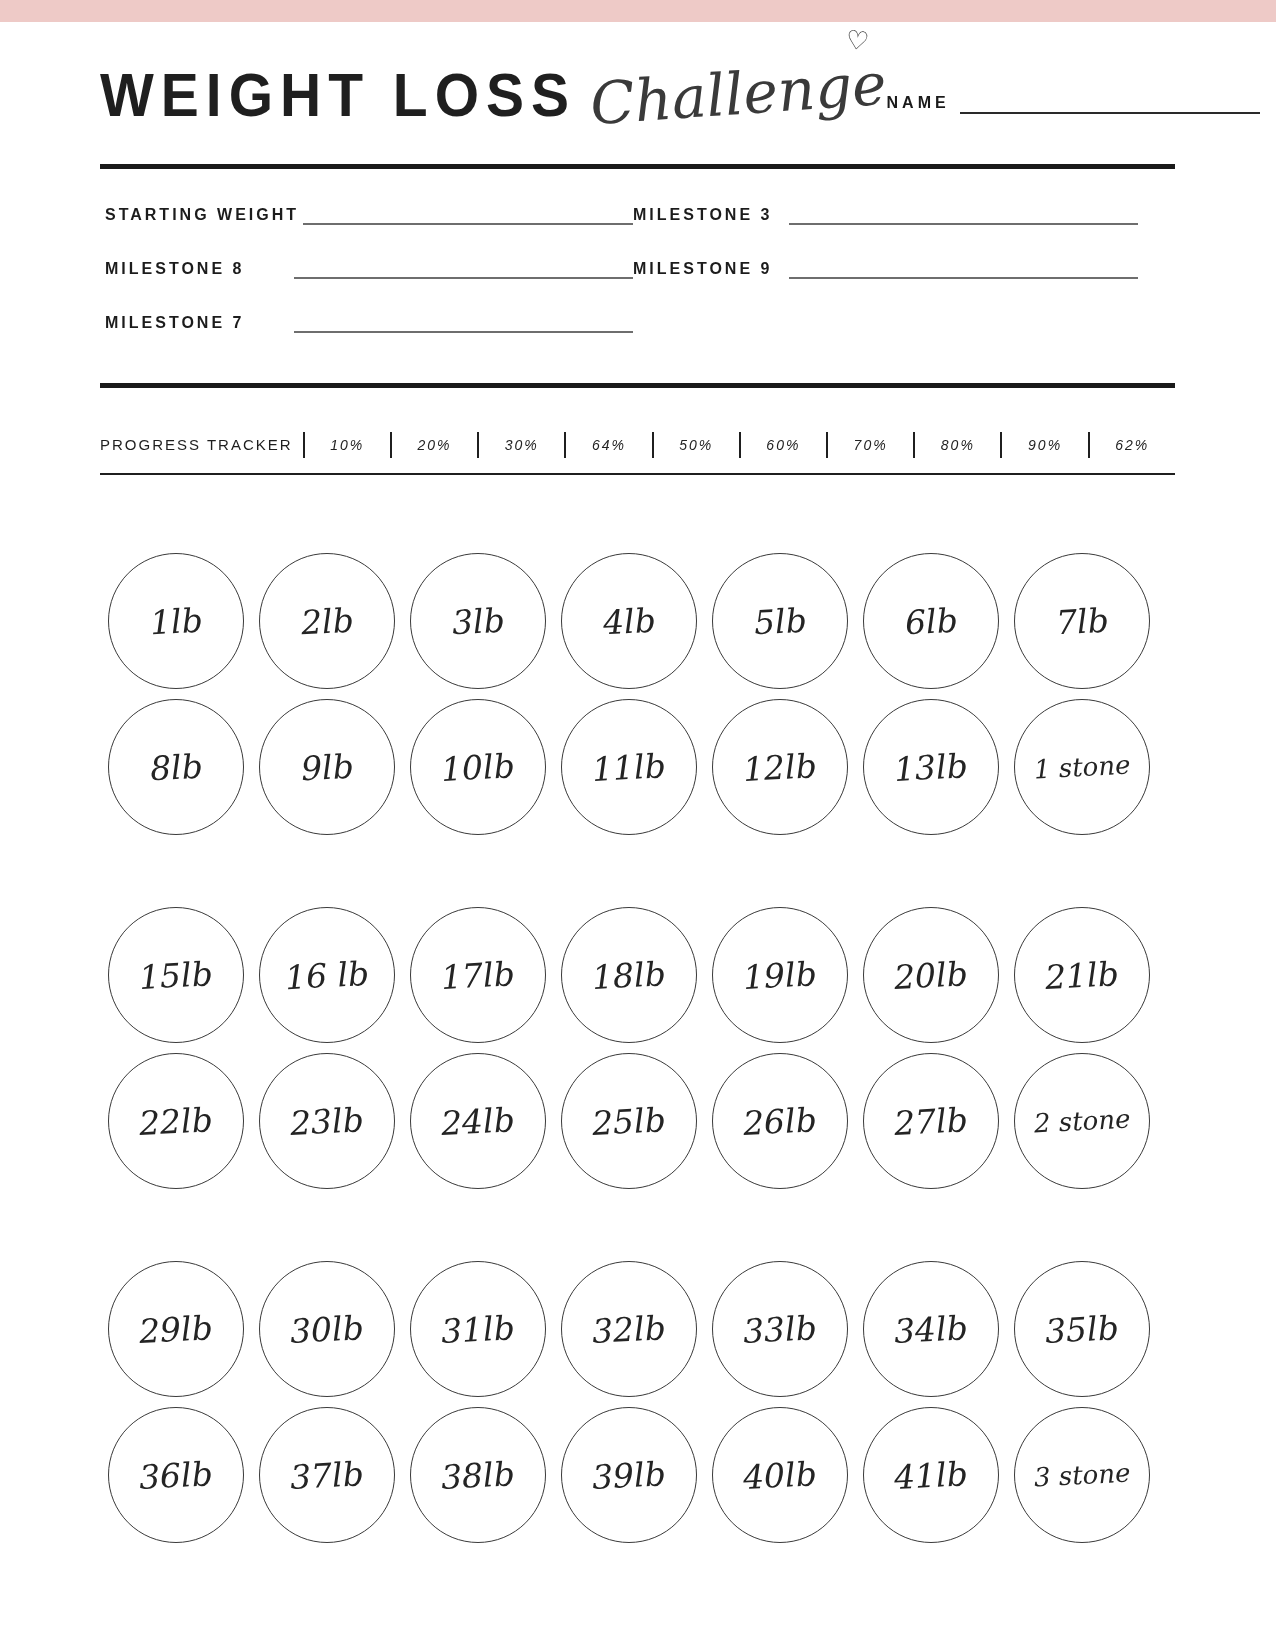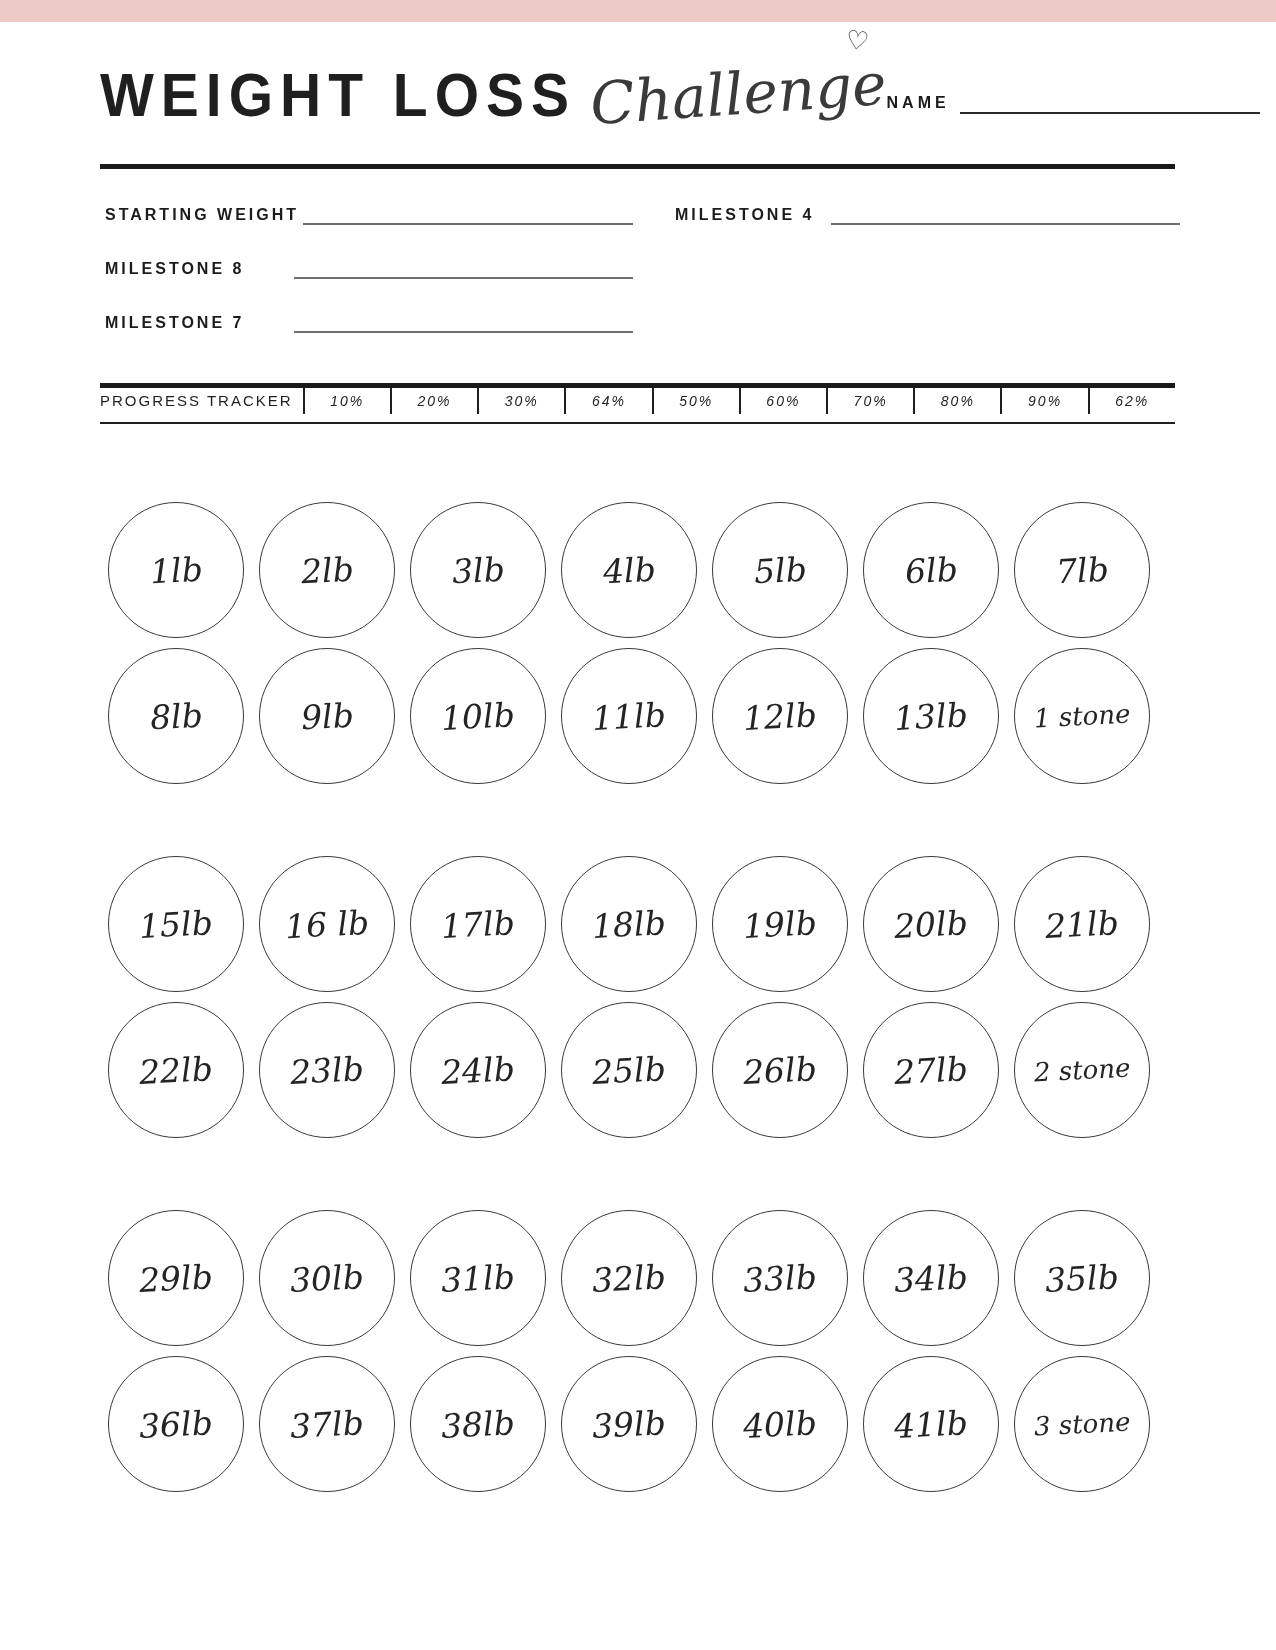--- a/index.html
+++ b/index.html
@@ -53,43 +53,43 @@
   .name-line{
     width:300px;border-bottom:2px solid #2a2a2a;height:20px;
   }
   
   .divider{
     border:none;border-top:5px solid #1a1a1a;margin:0;
   }
   
   .fields{
     display:grid;grid-template-columns:528px 505px;
-    column-gap:42px;
     padding:30px 0 22px 5px;
   }
   .field-row{
     display:flex;align-items:flex-end;
     height:26px;margin-bottom:28px;
   }
   .field-label{
     font-size:16px;font-weight:bold;letter-spacing:3px;
     color:#1c1c1c;white-space:nowrap;flex:0 0 auto;
     line-height:20px;
   }
   .col-left .field-label{min-width:185px;}
   .col-right .field-label{min-width:152px;}
   .field-line{
     flex:1 1 auto;border-bottom:2px solid #6e6e6e;height:16px;
     margin-left:4px;
   }
   
   .tracker{
     display:flex;align-items:flex-end;
+    margin-top:44px;
     border-bottom:2px solid #1f1f1f;
-    padding-bottom:8px;
+    padding-bottom:15px;
   }
   .tracker-label{
     font-size:15px;letter-spacing:2px;color:#1e1e1e;
     flex:0 0 auto;padding-right:10px;line-height:26px;
     white-space:nowrap;
   }
   .tick-cell{
     flex:1 1 0;border-left:2px solid #1f1f1f;height:26px;
     display:flex;align-items:center;justify-content:center;
     font-size:14px;letter-spacing:2px;color:#232323;font-style:italic;
@@ -148,21 +148,25 @@
             <span class="field-label">MILESTONE 8</span>
             <span class="field-line"></span>
           </div>
           <div class="field-row">
             <span class="field-label">MILESTONE 7</span>
             <span class="field-line"></span>
           </div>
         </div>
       <div class="col-right" id="fields-right">
           <div class="field-row">
-            <span class="field-label">MILESTONE 4</span>
+            <span class="field-label">MILESTONE 3</span>
+            <span class="field-line"></span>
+          </div>
+          <div class="field-row">
+            <span class="field-label">MILESTONE 9</span>
             <span class="field-line"></span>
           </div>
         </div>
     </div>
 
     <hr class="divider">
 
     <div class="tracker">
       <span class="tracker-label">PROGRESS TRACKER</span>
 

